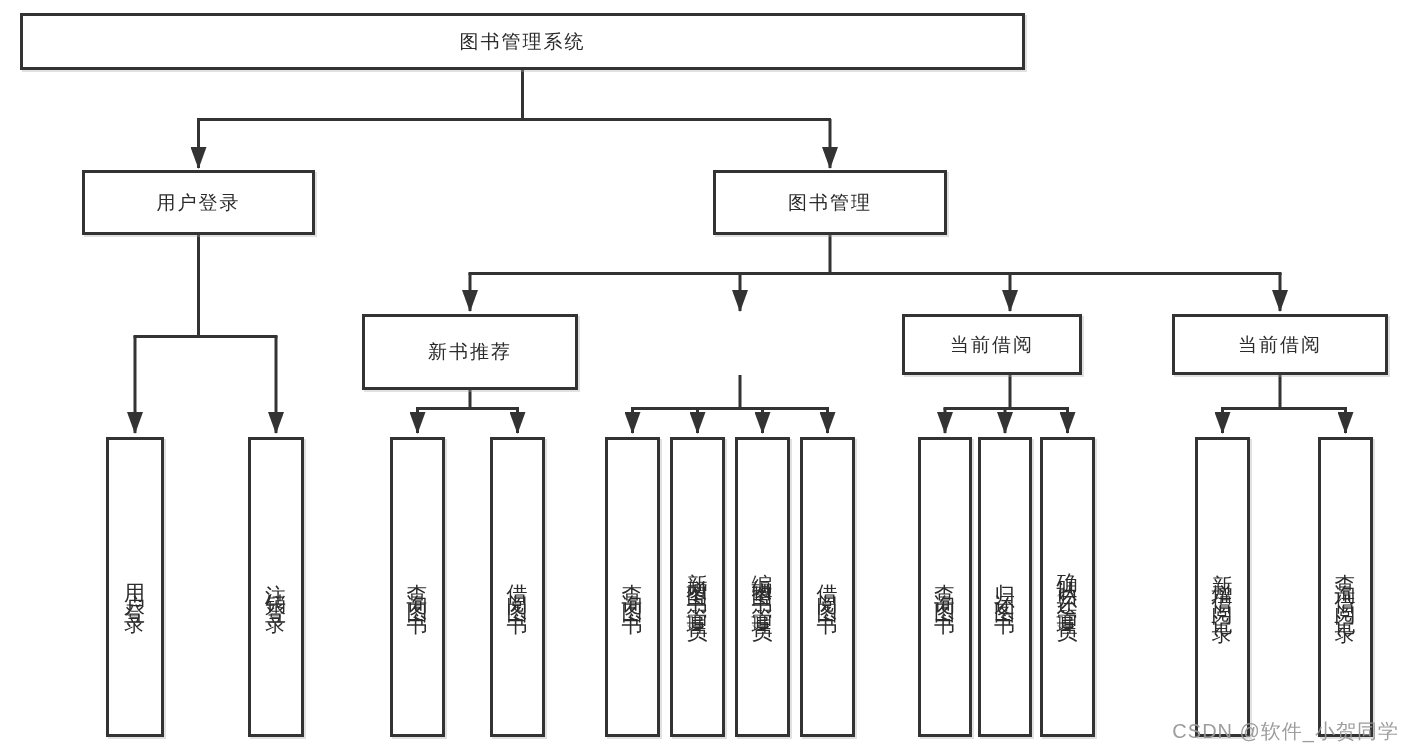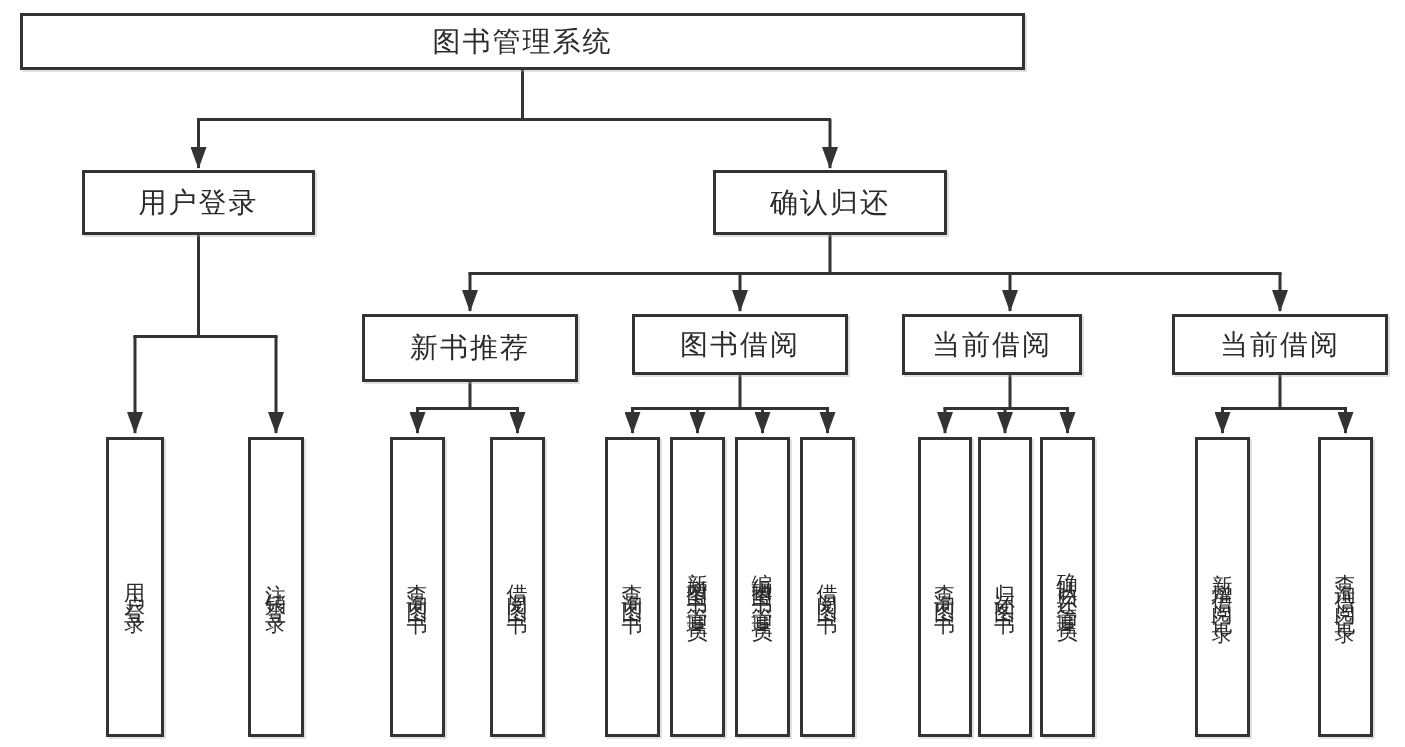--- a/index.html
+++ b/index.html
@@ -7,21 +7,21 @@
     position:relative;width:1405px;height:747px;background:#ffffff;
     font-family:"Liberation Sans",sans-serif;overflow:hidden;
   }
   .wires{position:absolute;left:0;top:0;width:1405px;height:747px;}
   .wires line,.wires path.shaft{stroke:#333333;stroke-width:3;fill:none;}
   .node{
     position:absolute;box-sizing:border-box;background:#ffffff;
     border:3px solid #333333;display:flex;align-items:center;justify-content:center;
     color:#2b2b2b;box-shadow:2px 2px 0 rgba(170,170,170,0.35);
   }
-  .hnode{font-size:28px;letter-spacing:2px;white-space:nowrap;}
+  .hnode{font-size:19px;letter-spacing:2px;white-space:nowrap;}
   .leaf span{
     writing-mode:vertical-rl;text-orientation:mixed;
     font-size:21px;letter-spacing:10px;line-height:1;white-space:nowrap;
   }
   .watermark{
     position:absolute;right:6px;bottom:2px;font-size:20px;letter-spacing:1px;
     color:rgba(152,152,152,0.95);white-space:nowrap;
   }
 </style>
 </head>
@@ -69,24 +69,23 @@
     <line x1="945" y1="408" x2="945" y2="433" marker-end="url(#arrow)"></line>
     <line x1="1005" y1="408" x2="1005" y2="433" marker-end="url(#arrow)"></line>
     <line x1="1067.5" y1="408" x2="1067.5" y2="433" marker-end="url(#arrow)"></line>
     <line x1="1222.5" y1="408" x2="1222.5" y2="433" marker-end="url(#arrow)"></line>
     <line x1="1345.5" y1="408" x2="1345.5" y2="433" marker-end="url(#arrow)"></line>
   </svg>
 
   <div class="node hnode" style="left:20px;top:13px;width:1005px;height:57px">图书管理系统</div>
 
   <div class="node hnode" style="left:82px;top:170px;width:233px;height:65px">用户登录</div>
-  <div class="node hnode" style="left:713px;top:170px;width:234px;height:65px">确认归还</div>
+  <div class="node hnode" style="left:713px;top:170px;width:234px;height:65px">图书管理</div>
 
-  <div class="node hnode" style="left:362px;top:314px;width:216px;height:68px">新书推荐</div>
-  <div class="node hnode" style="left:632px;top:314px;width:216px;height:61px">图书借阅</div>
+  <div class="node hnode" style="left:362px;top:314px;width:216px;height:76px">新书推荐</div>
   <div class="node hnode" style="left:902px;top:314px;width:180px;height:61px">当前借阅</div>
   <div class="node hnode" style="left:1172px;top:314px;width:216px;height:61px">当前借阅</div>
 
   <div class="node leaf" style="left:106px;top:437px;width:58px;height:300px">
     <span>用户登录</span>
   </div>
   <div class="node leaf" style="left:248px;top:437px;width:56px;height:300px">
     <span>注销登录</span>
   </div>
 
@@ -120,13 +119,14 @@
     <span style="letter-spacing:7px">确认归还（管理员）</span>
   </div>
 
   <div class="node leaf" style="left:1195px;top:437px;width:55px;height:300px">
     <span>新增借阅记录</span>
   </div>
   <div class="node leaf" style="left:1318px;top:437px;width:55px;height:300px">
     <span>查询借阅记录</span>
   </div>
 
+  <div class="watermark">CSDN @软件_小贺同学</div>
 </div>
 
 </body></html>

